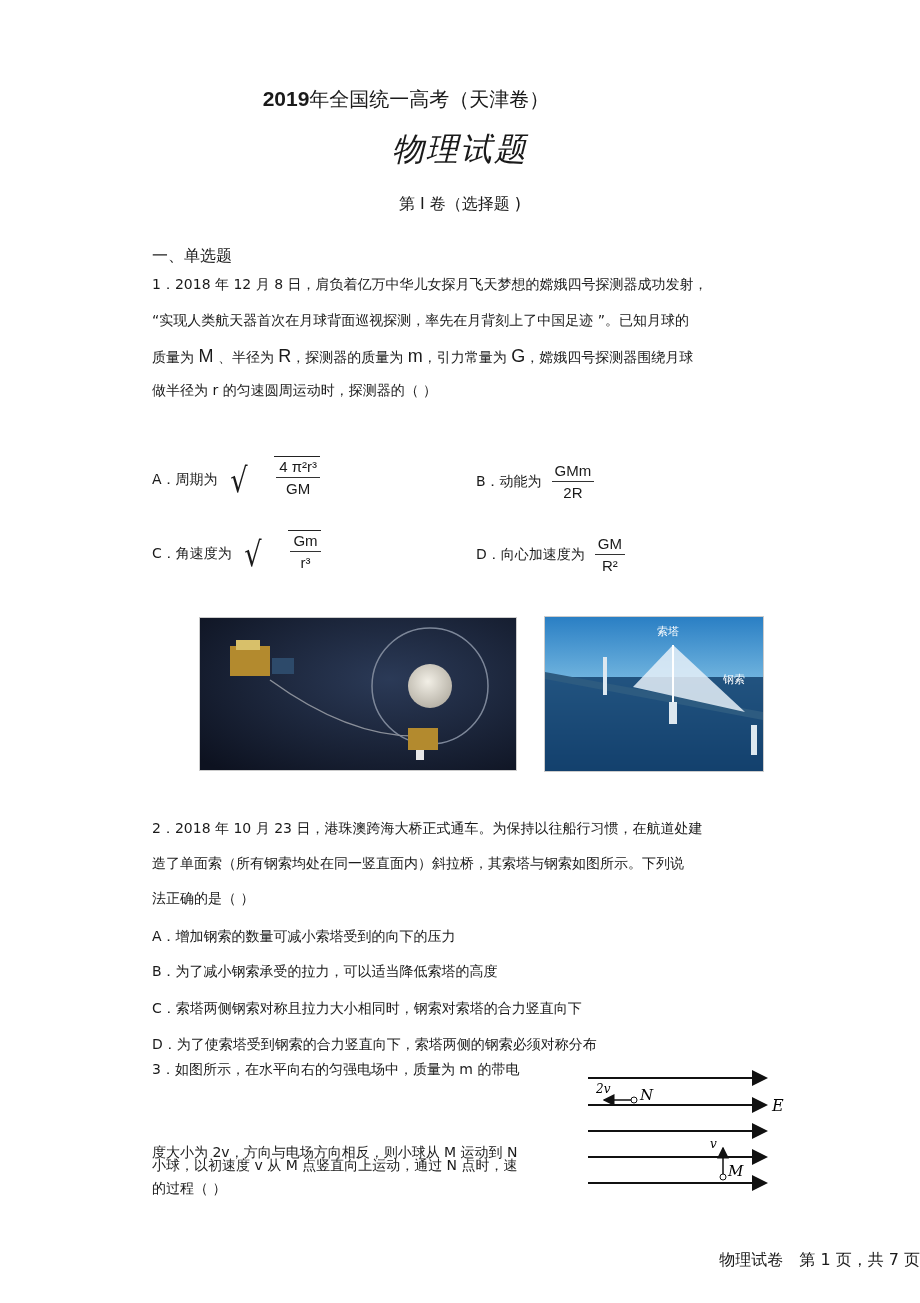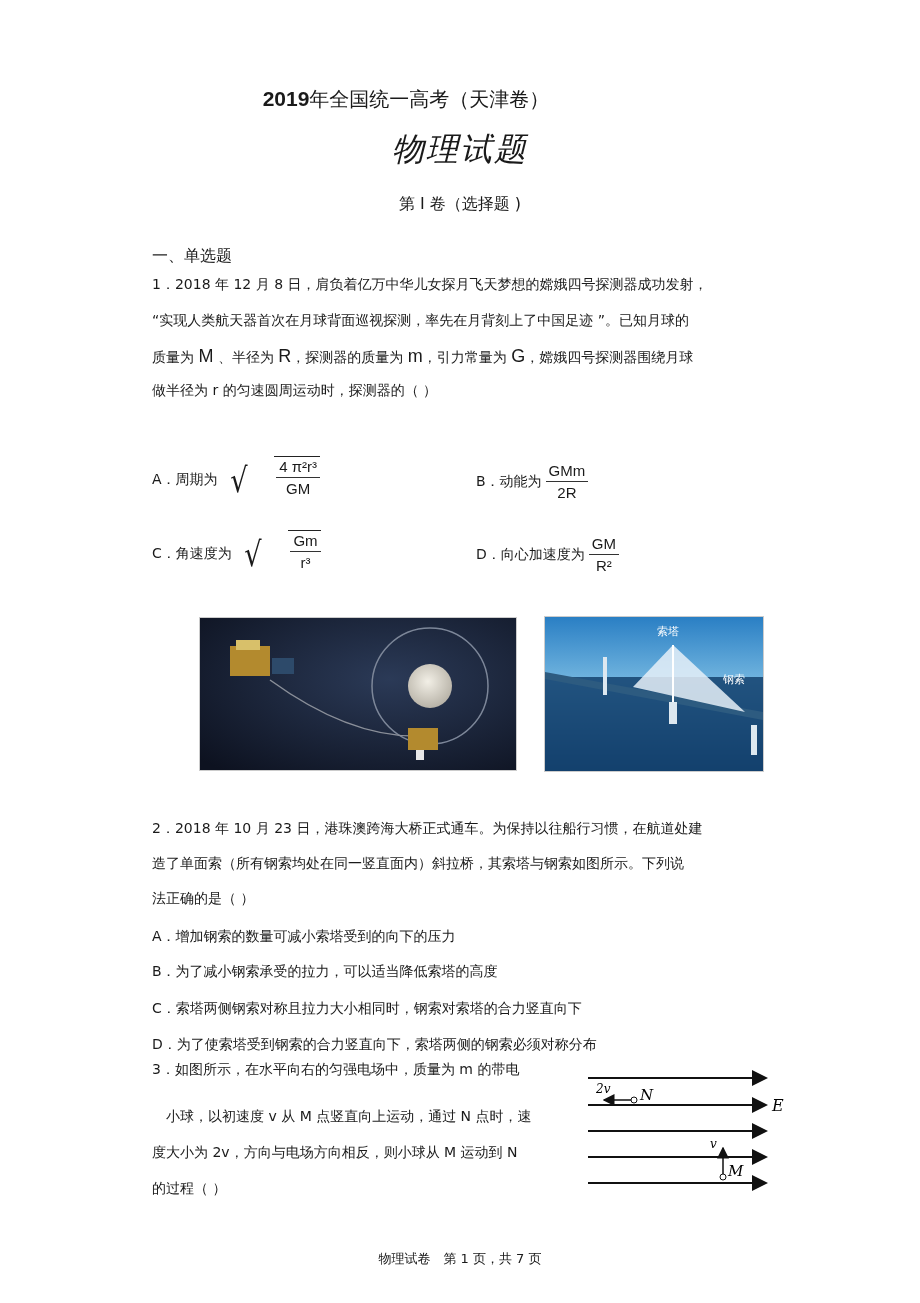--- a/index.html
+++ b/index.html
@@ -7,30 +7,30 @@
          font-family:"DejaVu Sans", "Liberation Sans", sans-serif; color:#1a1a1a; }
   .abs { position:absolute; white-space:nowrap; }
   .t1 { top:86px; left:0; width:812px; text-align:center; font-size:20px; }
   .t1 b { font-family:"Liberation Sans", sans-serif; font-weight:bold; font-size:21px; }
   .t2 { top:128px; left:0; width:920px; text-align:center; font-size:32px; font-family:"DejaVu Serif", serif; letter-spacing:2px;font-style:italic; }
   .t3 { top:194px; left:0; width:920px; text-align:center; font-size:16px; }
   .sec { top:246px; left:152px; font-size:16px; }
   .line { left:152px; font-size:14px; }
   .big { font-family:"Liberation Sans", sans-serif; font-size:18px; }
   .opt { font-size:14px; display:flex; align-items:center; }
-  .frac { display:inline-flex; flex-direction:column; align-items:center; font-family:"Liberation Sans", sans-serif; font-size:15px; margin-left:4px; }
+  .frac { display:inline-flex; flex-direction:column; align-items:center; font-family:"Liberation Sans", sans-serif; font-size:15px; margin-left:10px; }
   .frac .num { padding:0 3px 2px 3px; border-bottom:1px solid #333; }
   .frac .den { padding-top:2px; }
   .sqrt { display:inline-flex; align-items:stretch; margin-left:10px; }
   .sqrt .rad { font-size:34px; line-height:48px; font-family:"DejaVu Serif", serif; transform:scaleX(0.8); margin-right:-3px; }
   .sqrt .body { border-top:1.5px solid #222; padding-top:1px;margin-left:28px; }
   .sqrt .frac { margin-left:2px; }
   .img1 { left:199px; top:617px; width:316px; height:152px; overflow:hidden; border:1px solid #ccc; }
   .img2 { left:544px; top:616px; width:218px; height:154px; overflow:hidden; border:1px solid #ccc; }
-  .footer { top:1250px; left:0; width:920px; text-align:center; font-size:13px; }
+  .footer { top:1250px; left:0; width:920px; text-align:right; font-size:16px; }
 </style>
 </head>
 <body>
 
 <div class="abs t1">
   <b>2019</b><span>年全国统一高考（天津卷）</span>
 </div>
 <div class="abs t2">物理试题</div>
 <div class="abs t3">第 I 卷（选择题 )</div>
 
@@ -130,21 +130,21 @@
 
 <div class="abs line" style="top:820px;">2．2018 年 10 月 23 日，港珠澳跨海大桥正式通车。为保持以往船行习惯，在航道处建</div>
 <div class="abs line" style="top:855px;">造了单面索（所有钢索均处在同一竖直面内）斜拉桥，其索塔与钢索如图所示。下列说</div>
 <div class="abs line" style="top:890px;">法正确的是（          ）</div>
 <div class="abs line" style="top:928px;">A．增加钢索的数量可减小索塔受到的向下的压力</div>
 <div class="abs line" style="top:963px;">B．为了减小钢索承受的拉力，可以适当降低索塔的高度</div>
 <div class="abs line" style="top:1000px;">C．索塔两侧钢索对称且拉力大小相同时，钢索对索塔的合力竖直向下</div>
 <div class="abs line" style="top:1036px;">D．为了使索塔受到钢索的合力竖直向下，索塔两侧的钢索必须对称分布</div>
 
 <div class="abs line" style="top:1061px;">3．如图所示，在水平向右的匀强电场中，质量为          m 的带电</div>
-<div class="abs line" style="top:1108px;margin-left:14px;">小球，以初速度    v 从 M 点竖直向上运动，通过      N 点时，速</div>
+<div class="abs line" style="top:1157px;">小球，以初速度    v 从 M 点竖直向上运动，通过      N 点时，速</div>
 <div class="abs line" style="top:1144px;">度大小为  2v，方向与电场方向相反，则小球从        M 运动到  N</div>
 <div class="abs line" style="top:1180px;">的过程（          ）</div>
 
 <div class="abs" style="left:586px; top:1068px; width:210px; height:124px;">
   <svg width="210" height="124" viewBox="0 0 210 124">
     <defs>
       <marker id="ah" markerWidth="8" markerHeight="8" refX="7" refY="4" orient="auto">
         <path d="M0,0 L8,4 L0,8 Z" fill="#111"></path>
       </marker>
     </defs>

